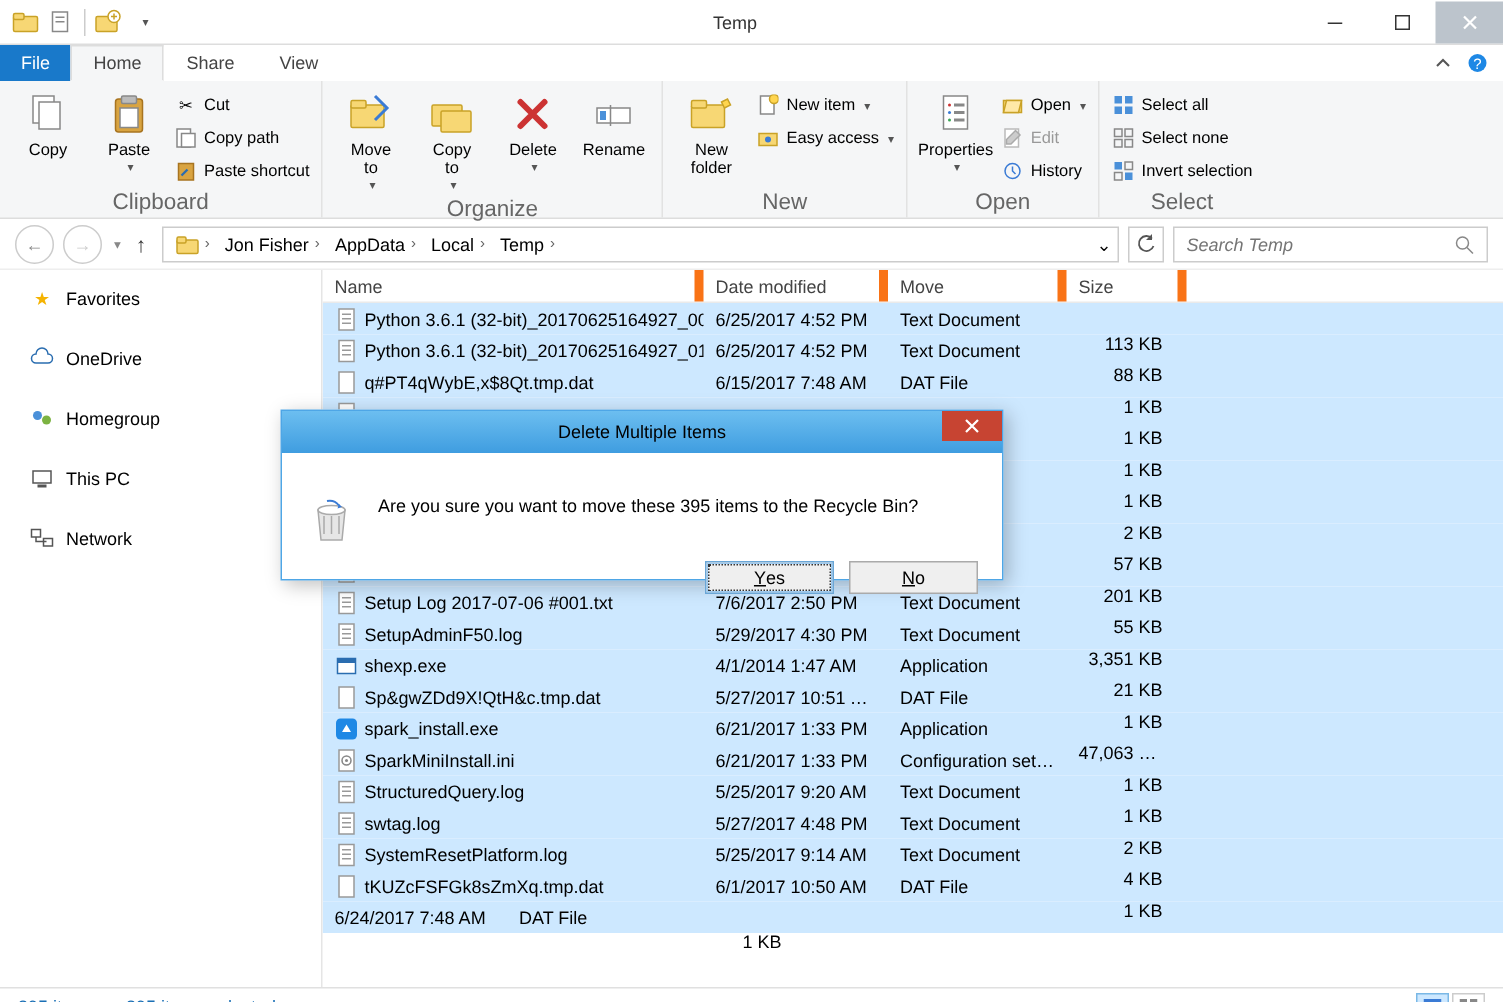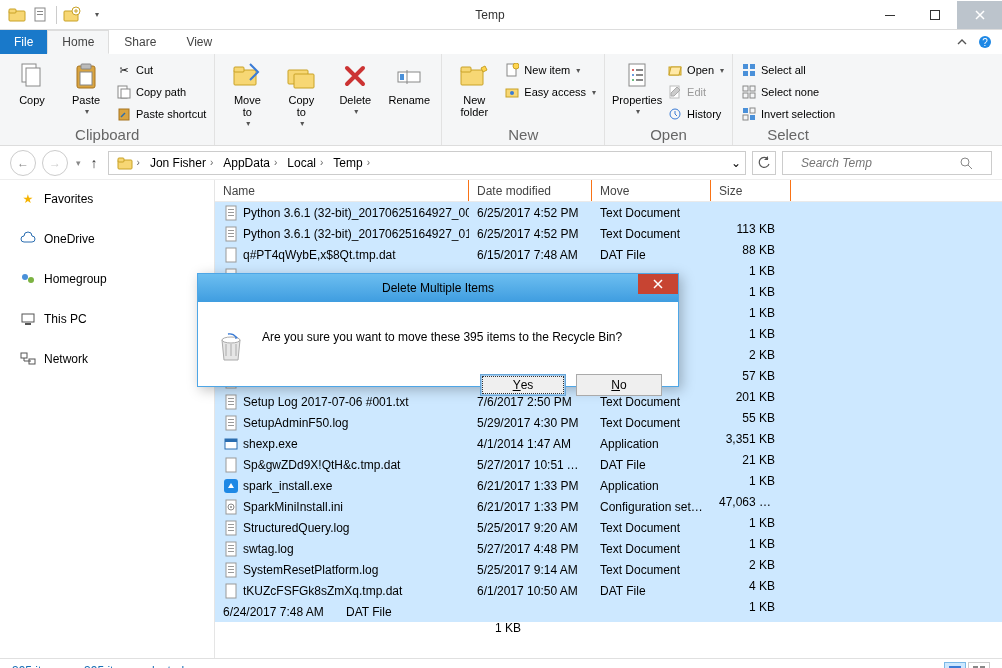--- a/index.html
+++ b/index.html
@@ -36,35 +36,35 @@
 
 .caret { font-size: 8px; color: #555; margin-left: 2px; }
 
 
 .navrow { height: 34px; display: flex; align-items: center; padding: 0 10px; gap: 6px; border-bottom: 1px solid #eee; }
 .nav-arrow { width: 26px; height: 26px; border: 1px solid #ccc; border-radius: 50%; display: flex; align-items: center; justify-content: center; color: #888; font-size: 12px;}
 .crumbs { flex: 1; height: 24px; border: 1px solid #ccc; display: flex; align-items: center; padding: 0 4px; gap: 2px; overflow: hidden; }
 .crumb { display: flex; align-items: center; gap: 4px; padding: 0 4px; font-size: 12px; color: #000; }
 .crumb .chev { color: #666; font-size: 10px; }
 .refresh { width: 24px; height: 24px; border: 1px solid #ccc; display: flex; align-items: center; justify-content: center; }
-.searchbox { width: 210px; height: 24px; border: 1px solid #ccc; display: flex; align-items: center; padding: 0 18px; justify-content: space-between; color: #888; font-style: italic; }
+.searchbox { width: 210px; height: 24px; border: 1px solid #ccc; display: flex; align-items: center; padding: 0 8px; justify-content: space-between; color: #888; font-style: italic; }
 .searchbox input { border: none; outline: none; font-size: 12px; font-style: italic; color: #888; width: 170px; }
 
 
 .body-split { display: flex; height: 478px; }
 .sidebar { width: 215px; border-right: 1px solid #e5e5e5; padding: 8px 0; overflow: hidden; }
 .sb-item { display: flex; align-items: center; gap: 8px; padding: 4px 0 4px 20px; height: 22px; font-size: 12px; }
 .sb-item.spaced { margin-top: 18px; }
 .sb-item .sbi { width: 16px; height: 16px; display: flex; align-items: center; justify-content: center; }
 .star { color: #f5b301; }
 .main-pane { flex: 1; overflow: hidden; display: flex; flex-direction: column; }
 
 
 .cols { height: 22px; border-bottom: 1px solid #eaeaea; display: flex; font-size: 12px; color: #444; align-items: center; }
-.cols .c { padding: 0 8px; border-right: 1px solid #f97316; height: 100%; display: flex; align-items: center; }
+.cols .c { padding: 0 8px; border-right: 6px solid #f97316; height: 100%; display: flex; align-items: center; }
 .col-name { width: 254px; }
 .col-date { width: 123px; }
 .col-type { width: 119px; }
 .col-size { width: 80px; text-align: center; justify-content: flex-start; }
 
 
 .rows-scroll { flex: 1; overflow-y: scroll; }
 .row { height: 21px; display: flex; align-items: center; font-size: 12px; }
 .row.sel { background: #cde8ff; }
 .row .cell { padding: 0 8px; overflow: hidden; white-space: nowrap; text-overflow: ellipsis; }
@@ -80,21 +80,21 @@
 .rows-scroll::-webkit-scrollbar-thumb { background: #c2c2c2; border: 1px solid #a0a0a0; }
 .rows-scroll::-webkit-scrollbar-button { background: #f0f0f0; height: 16px; border: 1px solid #ccc; }
 
 
 .statusbar { height: 24px; border-top: 1px solid #e0e0e0; display: flex; align-items: center; padding: 0 12px; font-size: 12px; color: #1a6fb5; gap: 20px; }
 .status-right { margin-left: auto; display: flex; gap: 2px; }
 .viewbtn { width: 22px; height: 18px; border: 1px solid #ccc; display: flex; align-items: center; justify-content: center; }
 .viewbtn.active { background: #cde8ff; border-color: #7ab8e6; }
 
 
-.dialog { position: absolute; left: 197px; top: 273px; width: 482px; height: 114px; background: #fff; border: 1px solid #4ea6e6; box-shadow: 3px 3px 12px rgba(0,0,0,0.25); }
+.dialog { position: absolute; left: 187px; top: 273px; width: 482px; height: 114px; background: #fff; border: 1px solid #4ea6e6; box-shadow: 3px 3px 12px rgba(0,0,0,0.25); }
 .dlg-title { height: 28px; background: #52aae8; background: linear-gradient(#6cbef0,#3f9de0); color: #000; display: flex; align-items: center; justify-content: center; position: relative; font-size: 12px; }
 .dlg-close { position: absolute; right: 0; top: 0; width: 40px; height: 20px; background: #c74432; color: #fff; display: flex; align-items: center; justify-content: center; font-size: 11px; }
 .dlg-body { padding: 28px 16px 10px 16px; display: flex; gap: 14px; align-items: flex-start; }
 .dlg-body .dlg-icon { width: 34px; height: 34px; }
 .dlg-text { font-size: 12px; }
 .dlg-btns { display: flex; gap: 10px; justify-content: flex-end; padding: 0 16px 12px 0; }
 .dlg-btn { width: 86px; height: 22px; border: 1px solid #aaa; background: #efefef; font-size: 12px; display: flex; align-items: center; justify-content: center; }
 .dlg-btn.focus { outline: 1px dotted #333; outline-offset: -3px; border: 1px solid #6aa6d6; box-shadow: 0 0 0 1px #9dcaf0 inset; }
 .ul { text-decoration: underline; }
 
@@ -270,20 +270,21 @@
         <div class="ico">
             <svg width="28" height="28">
               <rect x="3" y="10" width="22" height="10" fill="#fff" stroke="#888"></rect>
               <rect x="5" y="12" width="4" height="6" fill="#4a90d9"></rect>
               <path d="M12 8 v14" stroke="#888"></path>
             </svg>
           </div>
         <span>Rename</span>
       </div>
     </div>
+    <div class="rgroup-label">Organize</div>
   </div>
 
   <div class="rgroup">
     <div class="rgroup-body">
       <div class="bigbtn">
         <div class="ico">
             <svg width="30" height="28">
               <rect x="2" y="8" width="22" height="15" rx="1" fill="#f7d774" stroke="#c9a227"></rect>
               <rect x="2" y="5" width="10" height="5" rx="1" fill="#f7d774" stroke="#c9a227"></rect>
               <path d="M22 6 l4 -2 l2 4 l-4 2 z" fill="#ffd54f" stroke="#c9a227"></path>

